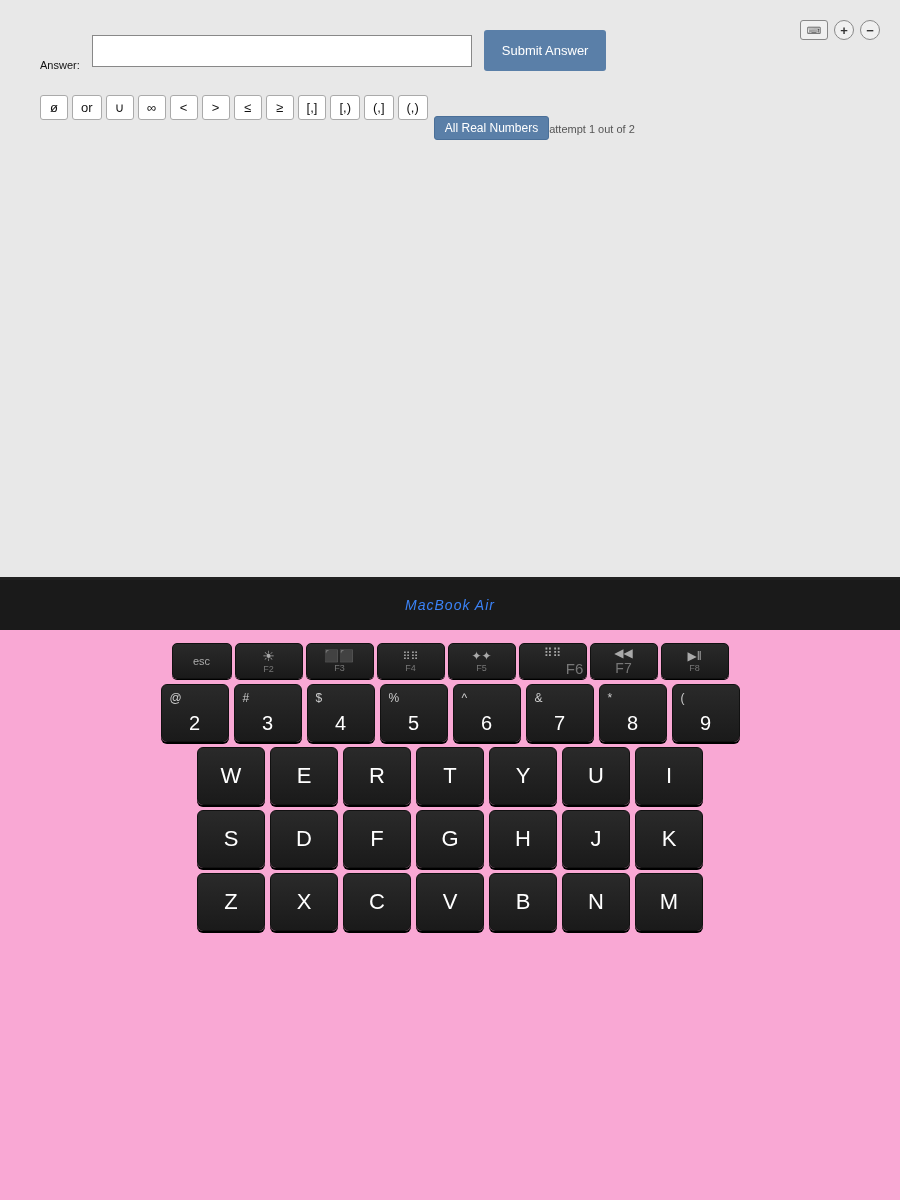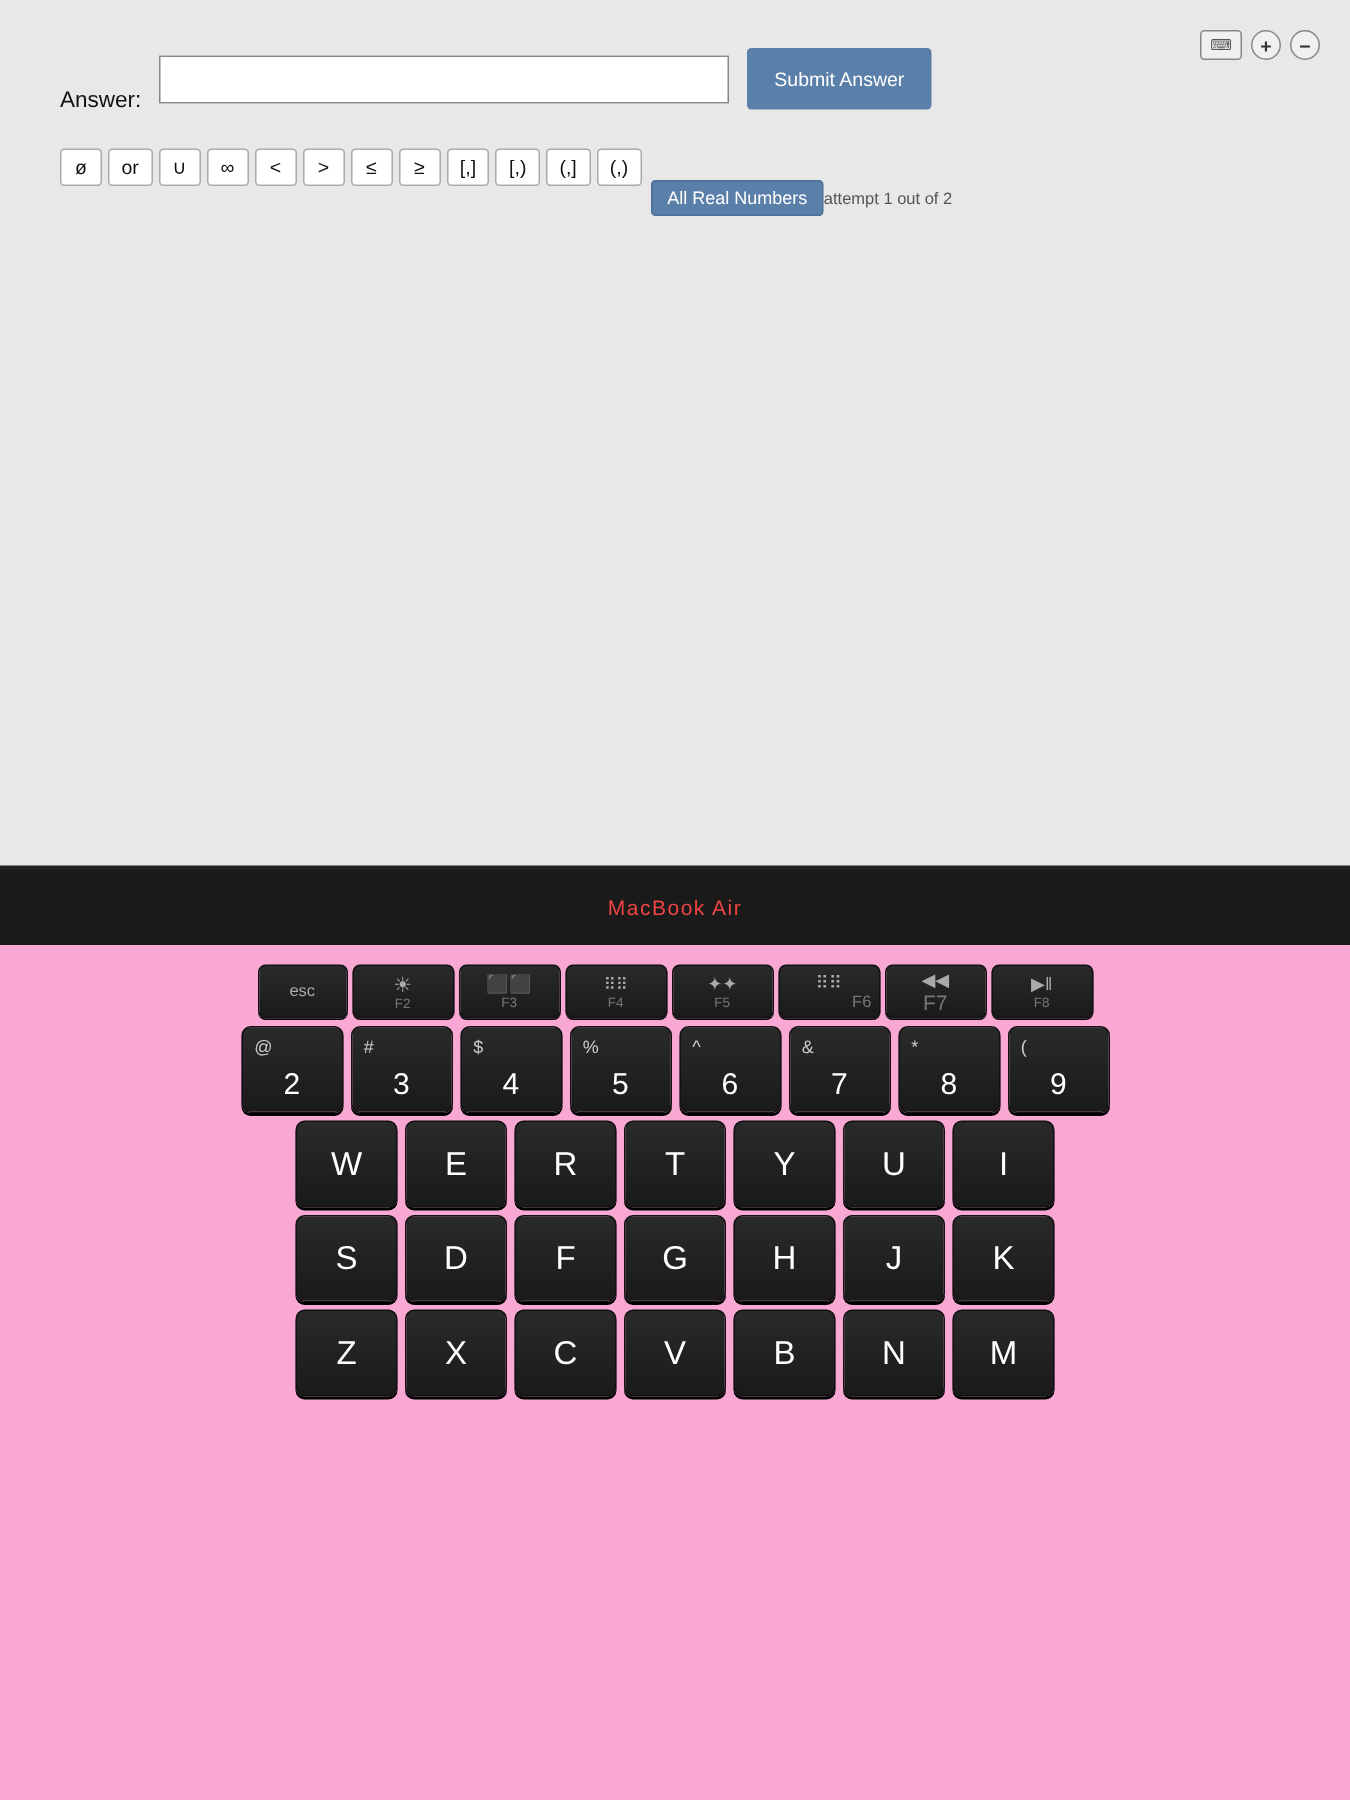--- a/index.html
+++ b/index.html
@@ -30,21 +30,21 @@
 
     
     .answer-row {
       display: flex;
       align-items: center;
       gap: 12px;
       margin-bottom: 16px;
     }
 
     .answer-label {
-      font-size: 15px;
+      font-size: 11px;
       color: #111;
       white-space: nowrap;
       margin-top: 28px;
     }
 
     .answer-input {
       width: 380px;
       height: 32px;
       border: 1.5px solid #888;
       background: white;
@@ -168,23 +168,24 @@
     .bezel {
       background: #1a1a1a;
       width: 100%;
       height: 50px;
       display: flex;
       align-items: center;
       justify-content: center;
     }
 
     .macbook-label {
-      color: #ef4444;
+      color: #3b82f6;
       font-size: 14px;
       letter-spacing: 1px;
+      font-style: italic;
     }
 
     
     .keyboard-area {
       background: #f9a8d4;
       width: 100%;
       height: 688px;
       padding: 13px 10px 0 10px;
       position: relative;
     }
@@ -350,21 +351,21 @@
     </div>
     <div class="key-fn-small key-fn-wide">
       <div class="key-fn-pair">
         <div style="font-size:12px;">✦✦</div>
         <div style="font-size:9px; color:#777;">F5</div>
       </div>
     </div>
     <div class="key-fn-small key-fn-wide">
       <div class="key-fn-pair">
         <div style="font-size:12px;">⠿⠿</div>
-        <div style="font-size:11px; color:#777;margin-left:44px;">F6</div>
+        <div style="font-size:15px; color:#777;margin-left:44px;">F6</div>
       </div>
     </div>
     <div class="key-fn-small key-fn-wide">
       <div class="key-fn-pair">
         <div style="font-size:12px;">◀◀</div>
         <div style="font-size:14px; color:#777;">F7</div>
       </div>
     </div>
     <div class="key-fn-small key-fn-wide">
       <div class="key-fn-pair">

